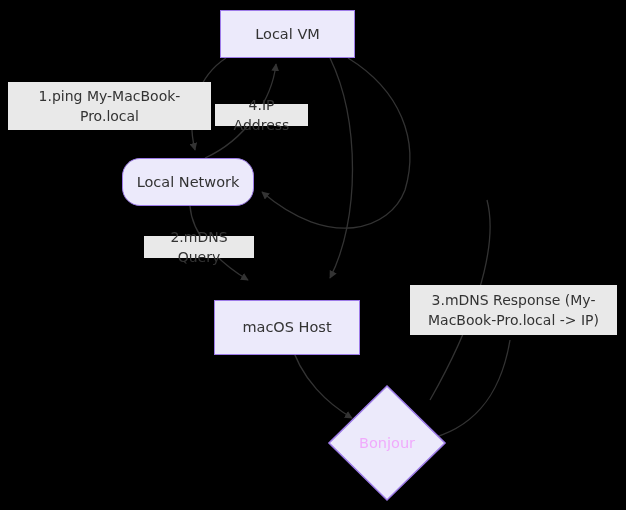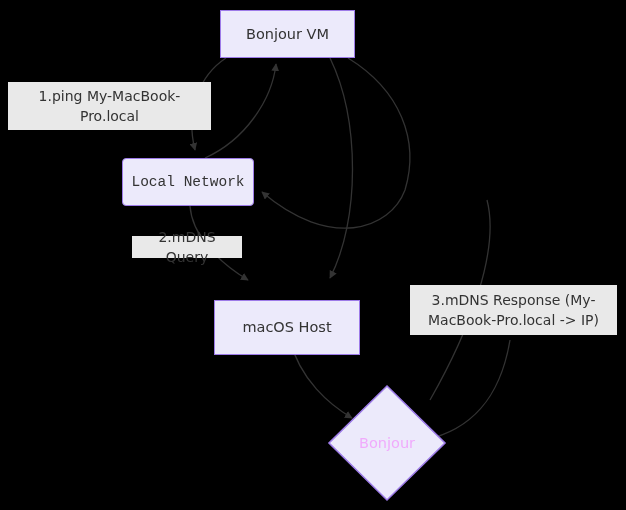--- a/index.html
+++ b/index.html
@@ -29,21 +29,21 @@
     border: 1.6px solid #9D7BE8;
     color: #333333;
     font-size: 14.5px;
     display: flex;
     align-items: center;
     justify-content: center;
     text-align: center;
     line-height: 1.25;
     z-index: 3;
   }
-  .node.rounded { border-radius: 4px; font-family: Liberation Mono, monospace; }
+  .node.rounded { border-radius: 18px; }
   .diamond-wrap {
     position: absolute;
     z-index: 3;
     display: flex;
     align-items: center;
     justify-content: center;
   }
   .diamond-shape {
     position: absolute;
     left: 0; top: 0;
@@ -94,21 +94,21 @@
     <path d="M 348,58 C 400,90 420,140 405,190 C 390,230 330,250 262,192" fill="none" stroke="#333333" stroke-width="1.3" marker-end="url(#arrow)"></path>
 
     <path d="M 330,58 C 360,120 360,220 330,278" fill="none" stroke="#333333" stroke-width="1.3" marker-end="url(#arrow)"></path>
 
     <path d="M 290,340 C 300,380 330,405 352,418" fill="none" stroke="#333333" stroke-width="1.3" marker-end="url(#arrow)"></path>
 
     <path d="M 425,440 C 470,430 500,400 510,340" fill="none" stroke="#333333" stroke-width="1.3"></path>
   </svg>
 
   <div class="node" style="left:220px; top:10px; width:135px; height:48px;">
-    <span>Bonjour VM</span>
+    <span>Local VM</span>
   </div>
 
   <div class="node rounded" style="left:122px; top:158px; width:132px; height:48px;">
     <span>Local Network</span>
   </div>
 
   <div class="node" style="left:214px; top:300px; width:146px; height:55px;">
     <span>macOS Host</span>
   </div>
 
@@ -119,23 +119,26 @@
     <span class="diamond-label">Bonjour</span>
   </div>
 
   <div class="edge-label" style="left:8px; top:82px; width:203px; height:48px;">
     <span>
       <span>1.ping My-MacBook-</span><br>
       <span>Pro.local</span>
     </span>
   </div>
 
+  <div class="edge-label" style="left:215px; top:104px; width:93px; height:22px;">
+    <span>4.IP Address</span>
+  </div>
 
 
-  <div class="edge-label" style="left:132px; top:236px; width:110px; height:22px;">
+  <div class="edge-label" style="left:144px; top:236px; width:110px; height:22px;">
     <span>2.mDNS Query</span>
   </div>
 
   <div class="edge-label" style="left:410px; top:285px; width:207px; height:50px;">
     <span>
       <span>3.mDNS Response (My-</span><br>
       <span>MacBook-Pro.local -&gt; IP)</span>
     </span>
   </div>
 

